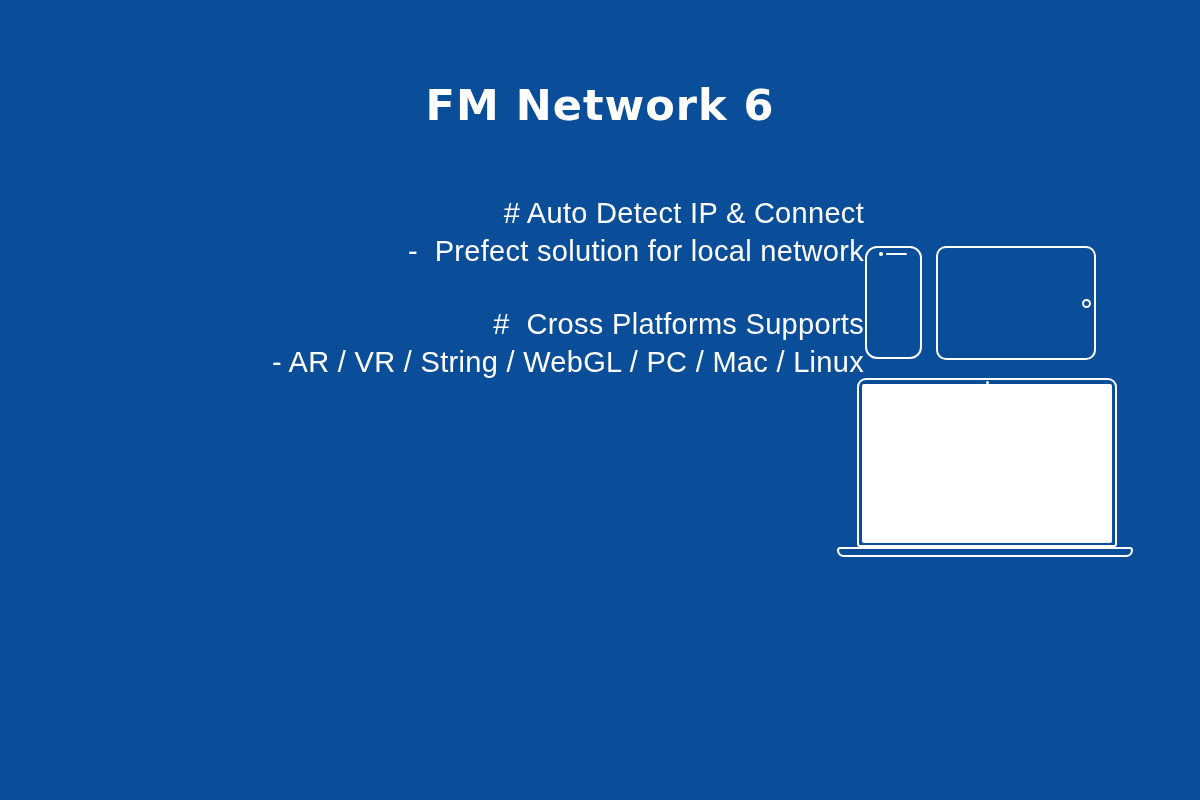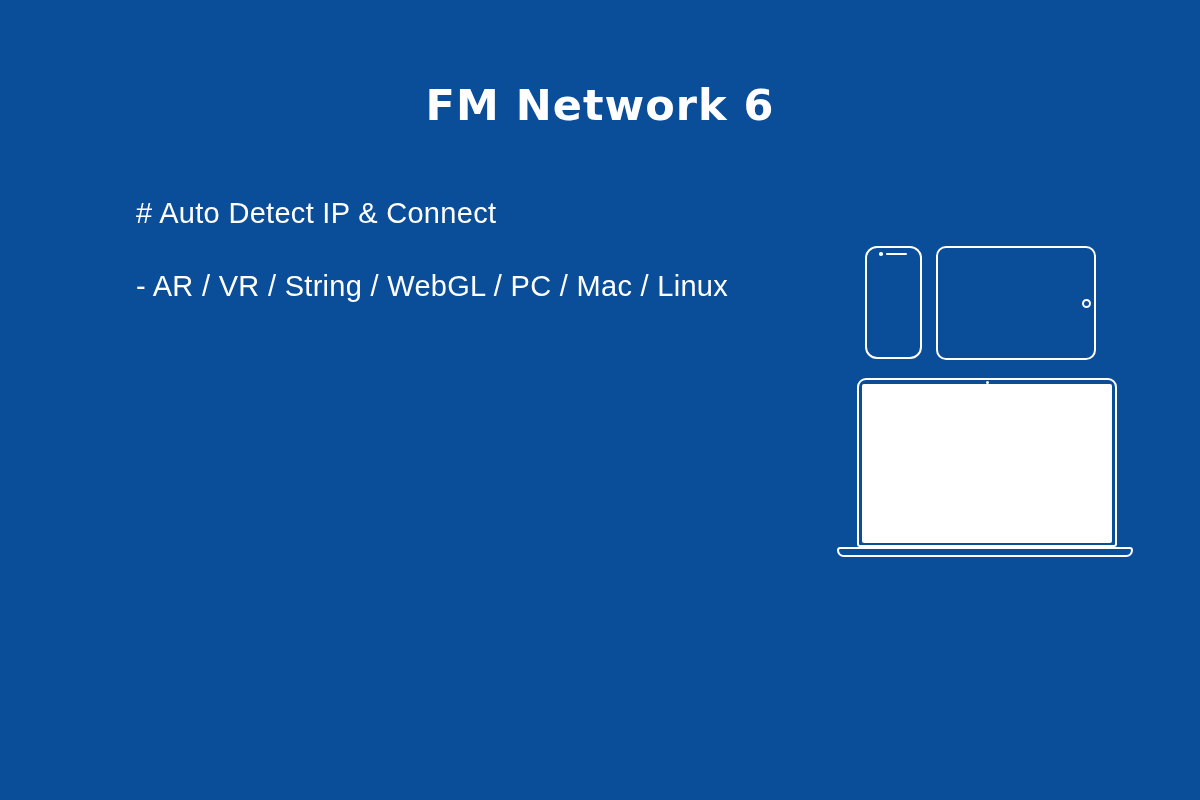--- a/index.html
+++ b/index.html
@@ -24,23 +24,24 @@
     margin: 0;
     text-align: center;
     font-family: "DejaVu Sans", sans-serif;
     font-weight: 700;
     font-size: 43px;
     letter-spacing: 1px;
     color: #FFFFFF;
   }
   .features {
     position: absolute;
-    left: 136px;
+    left: 144px;
     top: 194px;
     width: 720px;
+    text-align: right;
   }
   .feature-group {
     margin-bottom: 35px;
   }
   .feature-heading,
   .feature-detail {
     font-size: 29px;
     font-weight: 400;
     line-height: 38px;
     letter-spacing: 0.3px;
@@ -136,28 +137,30 @@
 <body>
 
 <div class="slide">
 
   <h1 class="title">FM Network 6</h1>
 
   <div class="features">
 
     <div class="feature-group">
       <div class="feature-heading"># Auto Detect IP &amp; Connect</div>
+      <div class="feature-detail">-  Prefect solution for local network</div>
     </div>
 
 
 
     <div class="feature-group">
     </div>
 
     <div class="feature-group">
+      <div class="feature-heading">#  Cross Platforms Supports</div>
       <div class="feature-detail">- AR / VR / String / WebGL / PC / Mac / Linux</div>
     </div>
 
   </div>
 
   <div class="device phone">
     <span class="phone-camera-dot"></span>
     <span class="phone-speaker-line"></span>
   </div>
 

